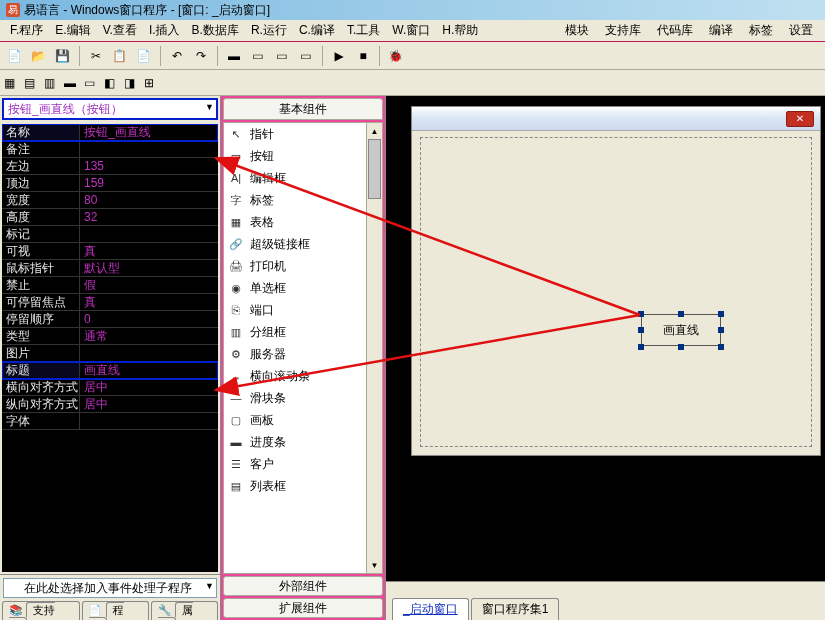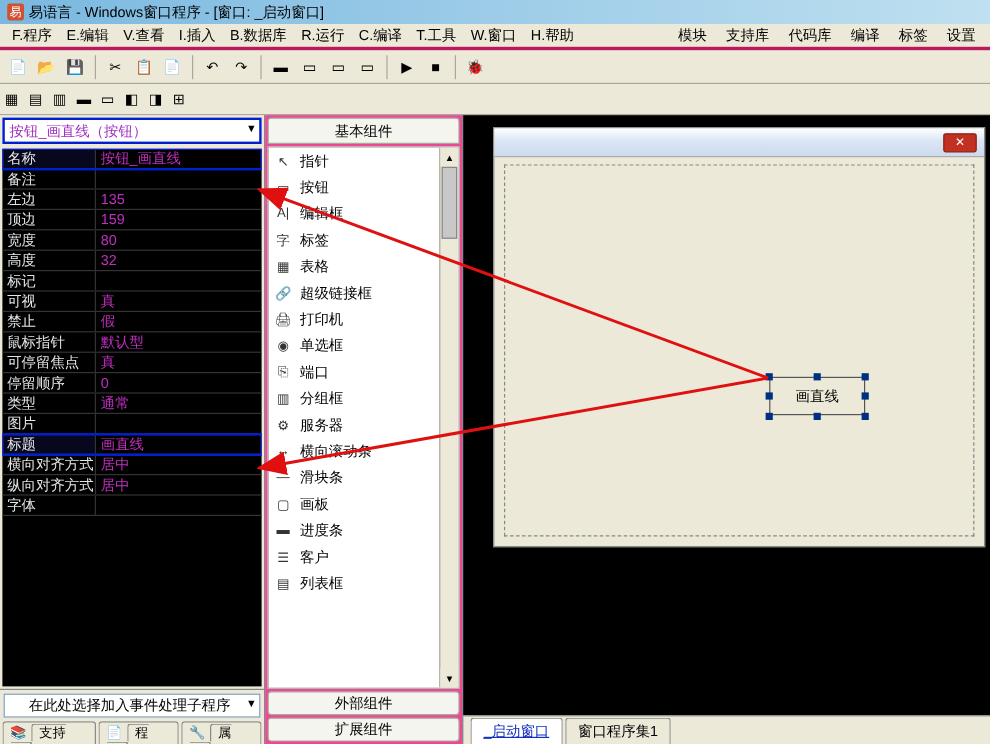--- a/index.html
+++ b/index.html
@@ -1,19 +1,19 @@
 <!DOCTYPE html>
 <html><head>
 <meta charset="utf-8">
 <style>
 * { margin: 0; padding: 0; box-sizing: border-box; font-family: "Microsoft YaHei", SimSun, sans-serif; font-size: 12px; }
 body { width: 825px; height: 620px; background: #c0c0c0; position: relative; overflow: hidden; }
 .titlebar { height: 20px; background: linear-gradient(to right, #7ab8e0, #bfe0f0); color: #000; padding: 2px 6px; display: flex; align-items: center; }
 .titlebar .icon { width: 14px; height: 14px; background: #d05030; margin-right: 4px; border-radius: 2px; display: flex; align-items: center; justify-content: center; color: #fff; font-size: 10px; }
-.menubar { height: 22px; background: #ece9d8; border-bottom: 3px solid #be185d; display: flex; align-items: center; padding: 0 4px; }
+.menubar { height: 22px; background: #ece9d8; border-bottom: 1px solid #be185d; display: flex; align-items: center; padding: 0 4px; }
 .menubar span { padding: 2px 6px; cursor: default; }
 .menubar .right { margin-left: auto; display: flex; }
 .menubar .right span { padding: 2px 8px; }
 .toolbar { height: 28px; background: #ece9d8; border-bottom: 1px solid #aca899; display: flex; align-items: center; padding: 2px 4px; gap: 2px; }
 .toolbar .tbtn { width: 22px; height: 22px; border: 1px solid transparent; display: flex; align-items: center; justify-content: center; }
 .toolbar .sep { width: 1px; height: 20px; background: #aca899; margin: 0 3px; }
 .toolbar2 { height: 26px; background: #ece9d8; border-bottom: 1px solid #aca899; display: flex; align-items: center; padding: 2px 4px; gap: 6px; }
 .main { display: flex; height: calc(100% - 96px); }
 .left-panel { width: 221px; background: #ece9d8; display: flex; flex-direction: column; border-right: 1px solid #888; }
 .left-panel .top-select { height: 22px; border: 2px solid #0020d0; margin: 2px; padding: 1px 4px; color: #a030c0; background: #fff; position: relative; }
@@ -42,21 +42,21 @@
 .mid-bottom { height: 46px; }
 .mid-bottom .exp { height: 20px; margin: 2px; border: 1px solid #aca899; display: flex; align-items: center; justify-content: center; background: #f5f5f0; border-radius: 3px; }
 .right-panel { flex: 1; background: #000; display: flex; flex-direction: column; }
 .design-area { flex: 1; position: relative; overflow: hidden; }
 .form-window { position: absolute; left: 25px; top: 10px; width: 410px; height: 350px; background: #ece9d8; border: 1px solid #888; box-shadow: 2px 2px 4px rgba(0,0,0,0.6); }
 .form-window .fw-title { height: 24px; background: linear-gradient(to bottom, #fff, #dbe6f4 45%, #cddaee); border-bottom: 1px solid #aaa; display: flex; align-items: center; justify-content: flex-end; padding: 0 6px; }
 .form-window .close-btn { width: 28px; height: 16px; background: #c13020; border: 1px solid #8a1f12; border-radius: 2px; color: #fff; display: flex; align-items: center; justify-content: center; font-size: 10px; }
 .form-window .client { position: absolute; left: 8px; right: 8px; top: 30px; bottom: 8px; background: #ece9d8; border: 1px dashed #888; }
 .form-window .btn-control { position: absolute; left: 220px; top: 176px; width: 80px; height: 32px; background: #ece9d8; border: 1px solid #555; display: flex; align-items: center; justify-content: center; }
 .form-window .handle { position: absolute; width: 6px; height: 6px; background: #003080; }
-.right-tabs { height: 24px; background: #ece9d8; display: flex; align-items: flex-end; padding-left: 6px; gap: 2px; border-top: 1px solid #888; }
+.right-tabs { height: 39px; background: #ece9d8; display: flex; align-items: flex-end; padding-left: 6px; gap: 2px; border-top: 1px solid #888; }
 .right-tabs .tab { padding: 2px 10px; border: 1px solid #888; border-bottom: none; background: #ece9d8; border-radius: 3px 3px 0 0; }
 .right-tabs .tab.active { background: #fff; color: #1030c0; text-decoration: underline; }
 #arrows { position: absolute; left: 0; top: 0; pointer-events: none; z-index: 100; }
 .tiny-icon { display: inline-block; width: 14px; height: 14px; }
 </style>
 </head>
 <body>
 
 <div class="titlebar">
   <span class="icon">易</span>
@@ -150,26 +150,26 @@
         </div>
       <div class="row">
           <span class="lbl">标记</span>
           <span class="val"></span>
         </div>
       <div class="row">
           <span class="lbl">可视</span>
           <span class="val">真</span>
         </div>
       <div class="row">
+          <span class="lbl">鼠标指针</span>
+          <span class="val">默认型</span>
+        </div>
+      <div class="row">
           <span class="lbl">禁止</span>
           <span class="val">假</span>
-        </div>
-      <div class="row">
-          <span class="lbl">鼠标指针</span>
-          <span class="val">默认型</span>
         </div>
       <div class="row">
           <span class="lbl">可停留焦点</span>
           <span class="val">真</span>
         </div>
       <div class="row">
           <span class="lbl">  停留顺序</span>
           <span class="val">0</span>
         </div>
       <div class="row">

